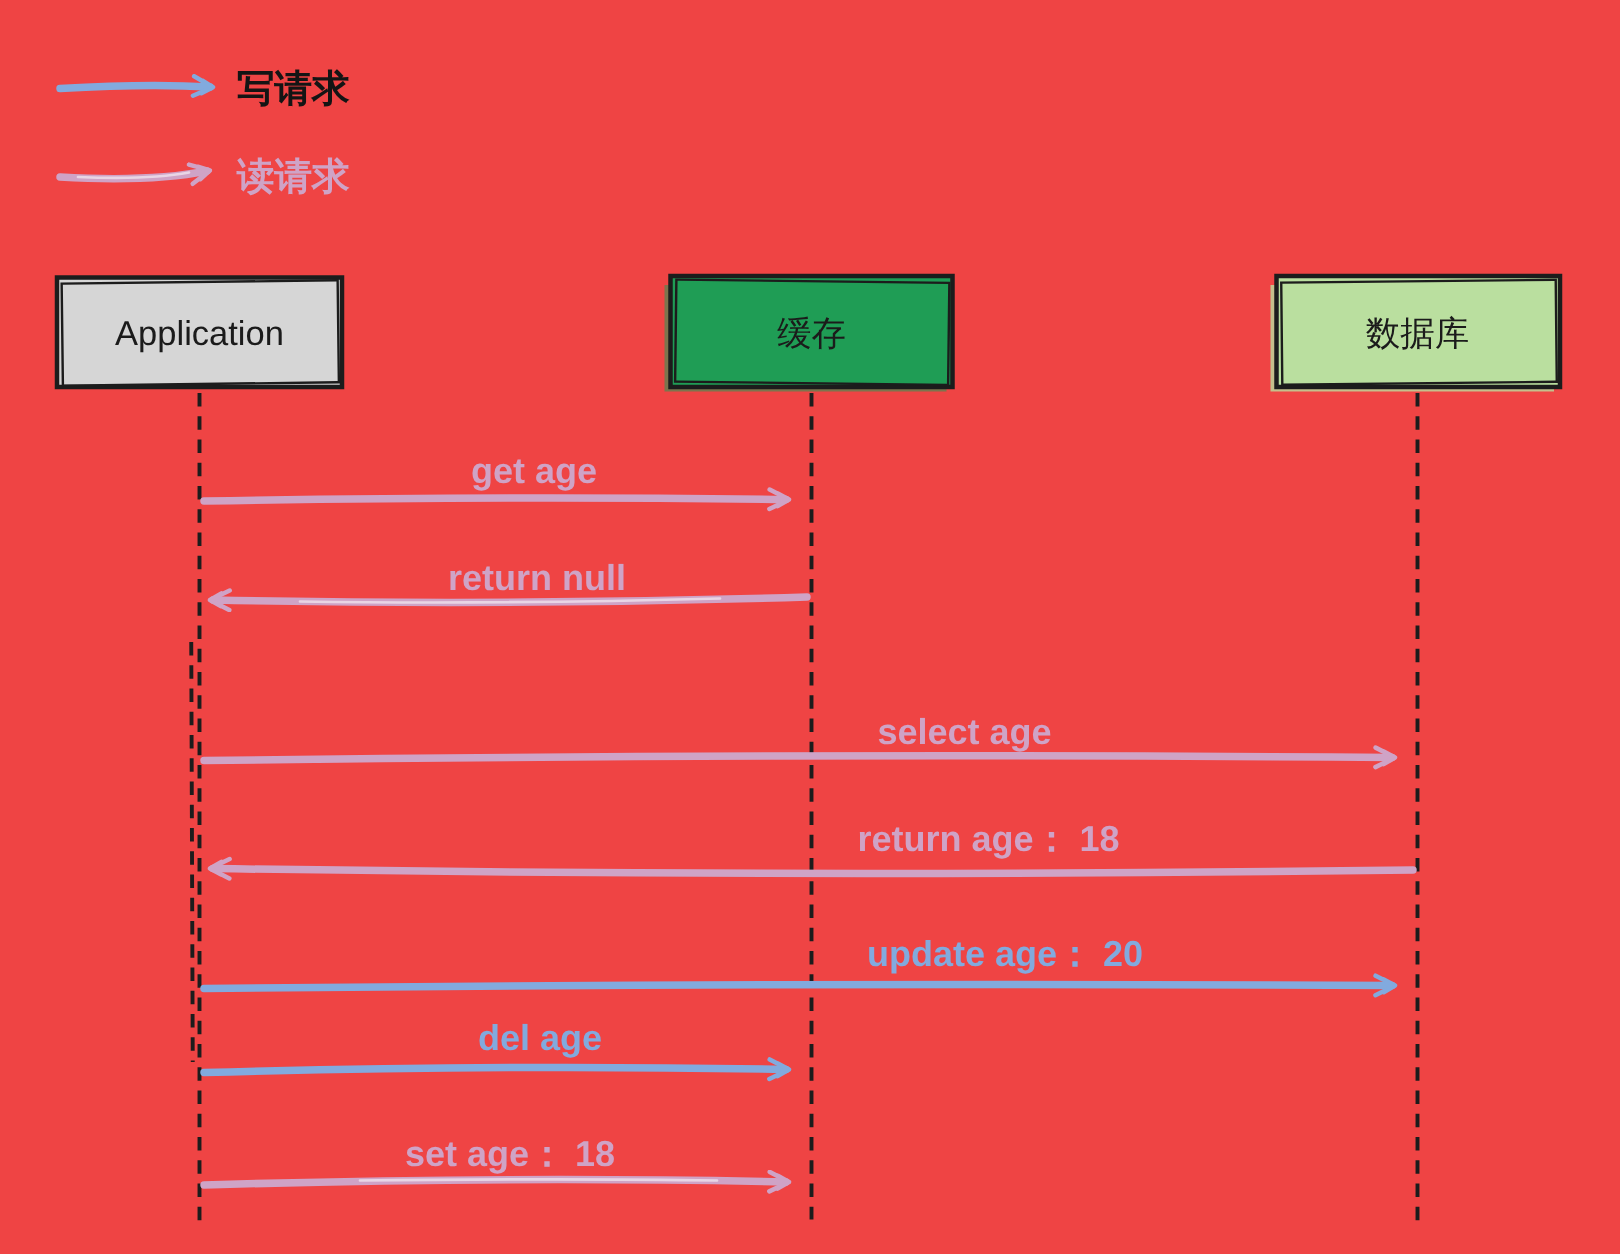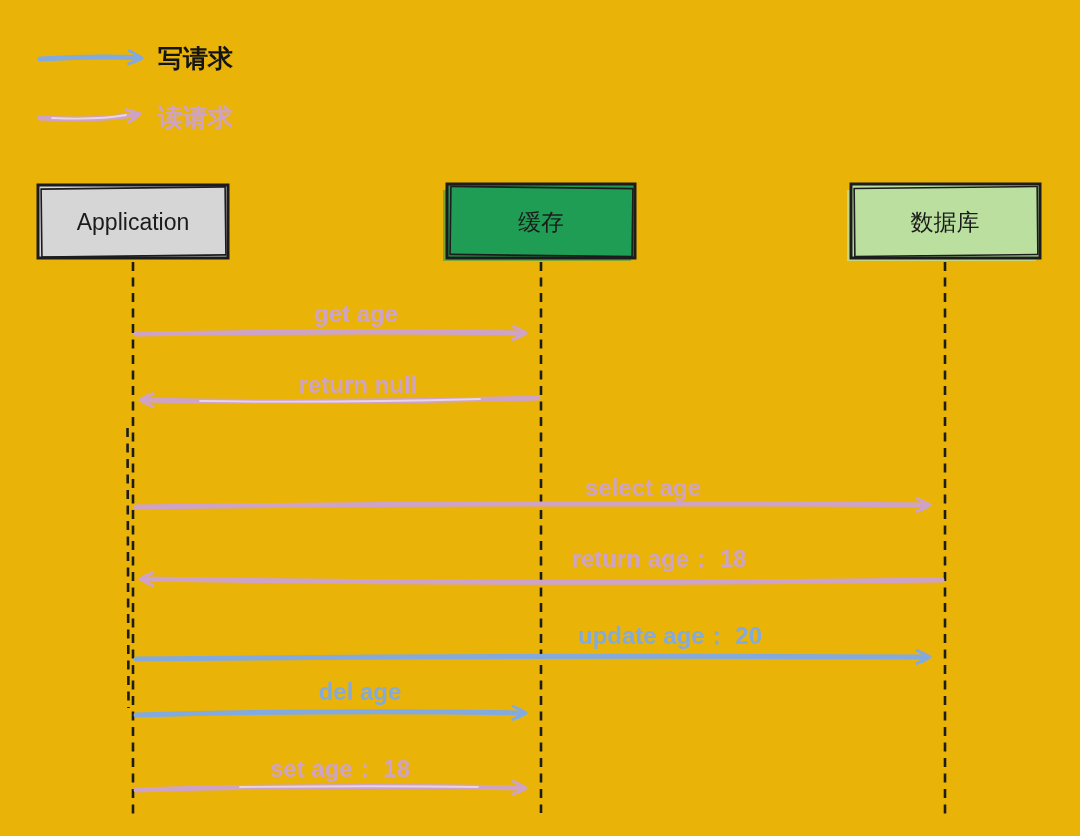--- a/index.html
+++ b/index.html
@@ -1,19 +1,19 @@
 <!DOCTYPE html>
 <html><head>
 <meta charset="utf-8">
 <style>
   html,body{margin:0;padding:0;background:#ffffff;}
   .canvas{
     position:relative;
     width:1080px;height:836px;
-    background:#eab308;
+    background:#ef4444;
     font-family:"Liberation Sans","DejaVu Sans",sans-serif;
     overflow:hidden;
   }
   svg{display:block;}
   text{font-family:"Liberation Sans","DejaVu Sans",sans-serif;}
   .actor-label{font-size:23px;fill:#1b1b1b;}
   .msg-label{font-size:24px;font-weight:bold;}
   .msg-label.read{fill:#cfa3c6;}
   .msg-label.write{fill:#82aade;}
   .legend-label{font-size:25px;font-weight:bold;}

